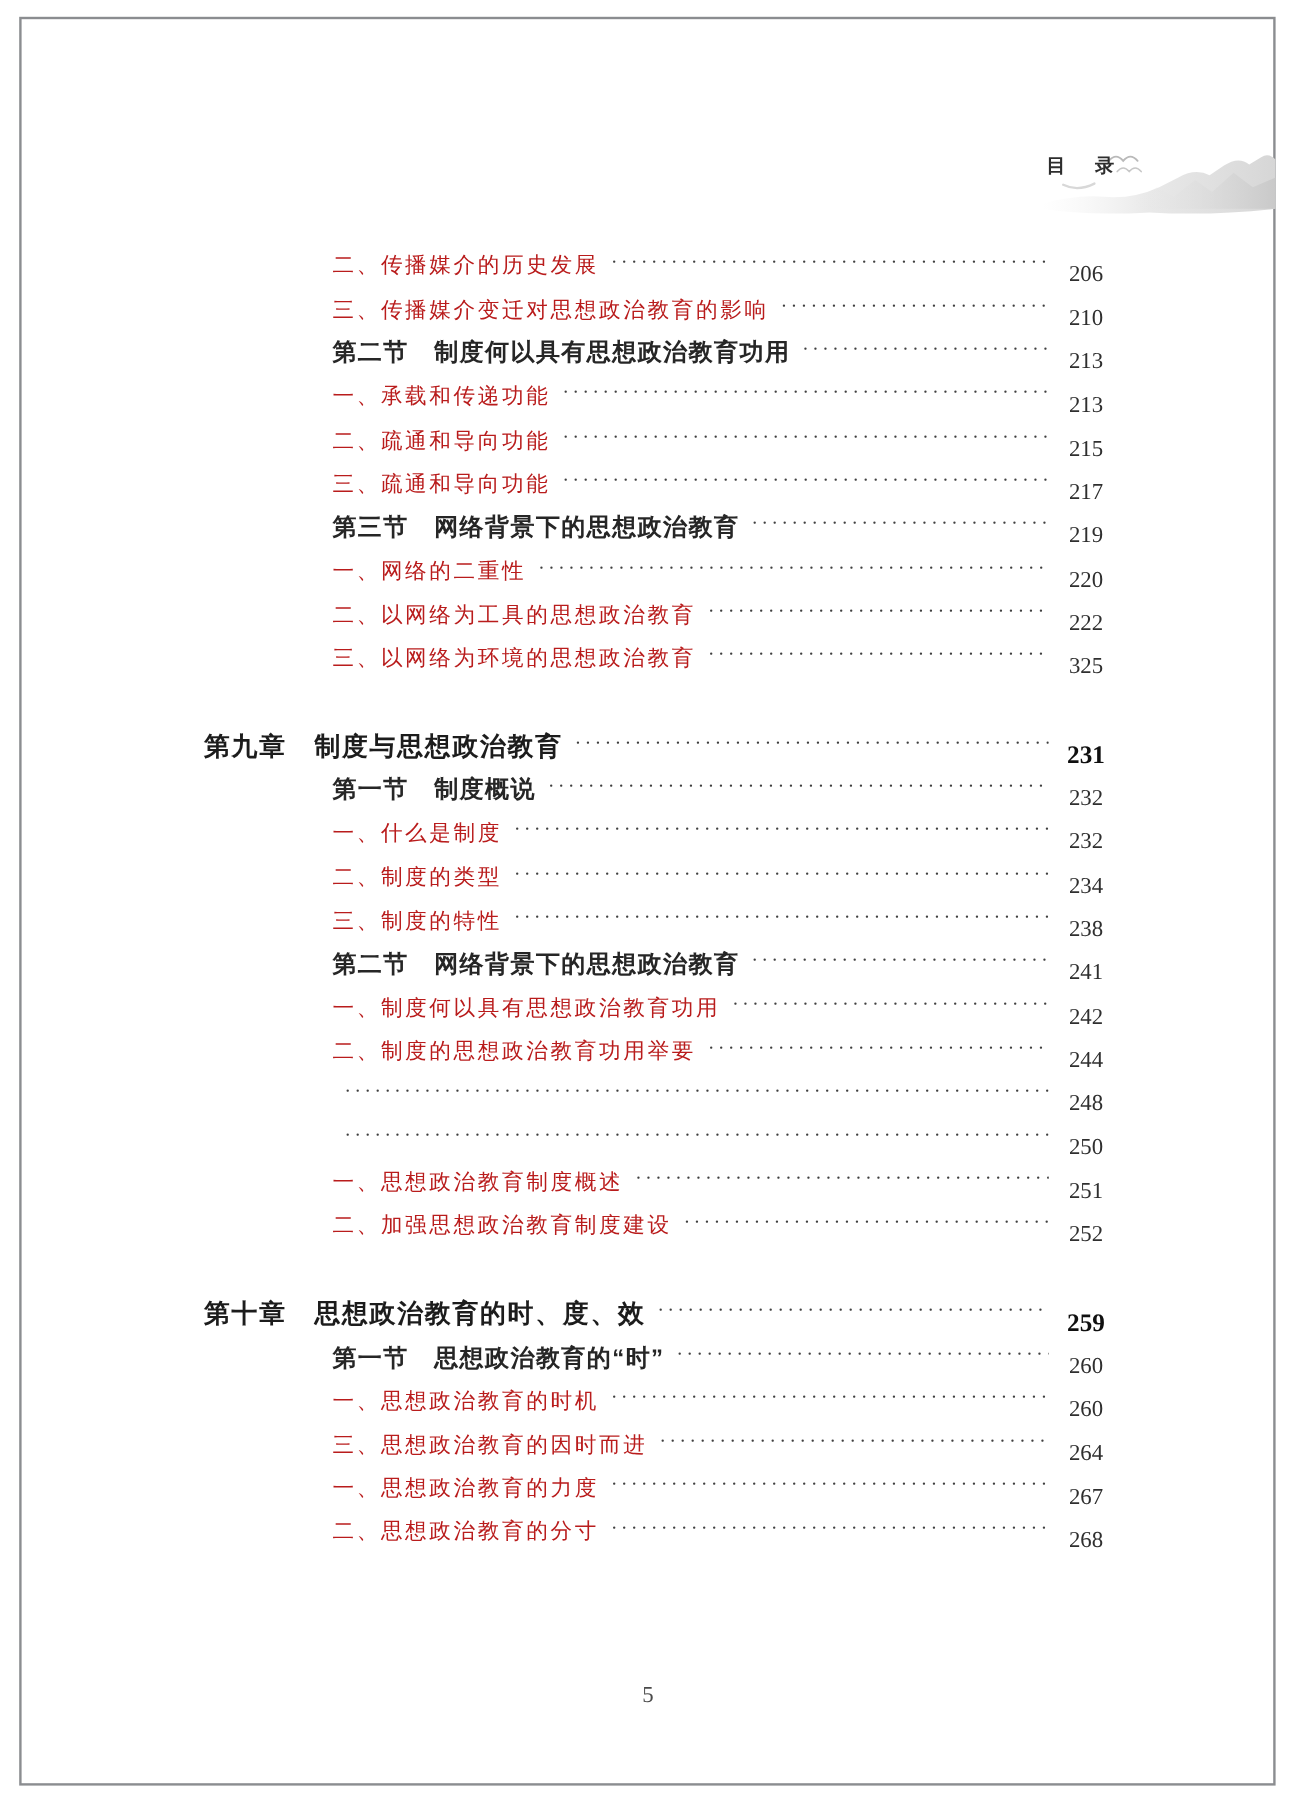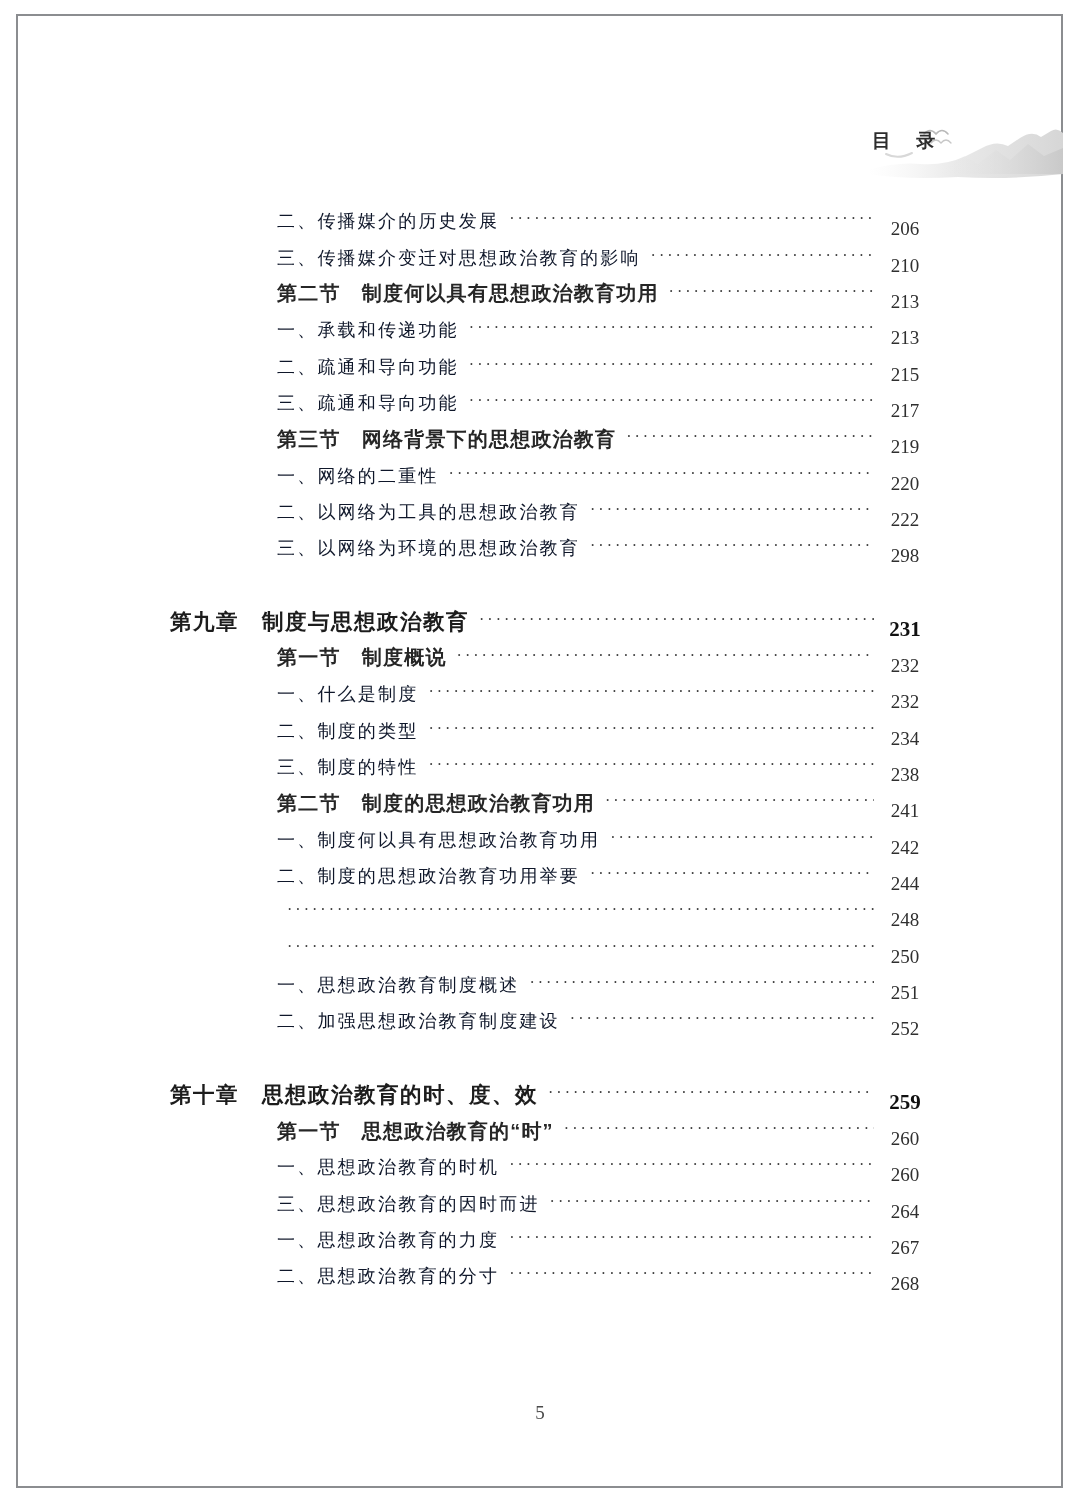--- a/index.html
+++ b/index.html
@@ -14,21 +14,21 @@
     position: absolute;
     left: 16px; top: 14px; right: 17px; bottom: 16px;
     border: 2px solid #8b8d90;
     pointer-events: none;
   }
   .header-title {
     position: absolute;
     left: 872px; top: 128px;
     font-family: "Liberation Sans", sans-serif;
     font-weight: bold;
-    font-size: 19px;
+    font-size: 16px;
     color: #2d2d2d;
     letter-spacing: 10px;
     white-space: nowrap;
     z-index: 2;
   }
   .watermark {
     position: absolute;
     left: 868px; top: 110px;
     width: 195px; height: 74px;
     z-index: 1;
@@ -39,21 +39,21 @@
   }
   .row {
     display: flex;
     align-items: center;
     height: 36.35px;
   }
   .row.chapter { margin-left: -107px; margin-top: 37px; }
   .item .label {
     font-family: "Liberation Serif", serif;
     font-size: 18px;
-    color: #0f172a;
+    color: #b91c1c;
     letter-spacing: 2.2px;
     white-space: nowrap;
   }
   .section .label {
     font-family: "Liberation Sans", sans-serif;
     font-weight: bold;
     font-size: 20px;
     color: #262626;
     letter-spacing: 1.2px;
     white-space: nowrap;
@@ -169,21 +169,21 @@
     <span class="pagenum">220</span>
   </div>
       <div class="row item">
     <span class="label">二、以网络为工具的思想政治教育</span>
     <span class="leader"></span>
     <span class="pagenum">222</span>
   </div>
       <div class="row item">
     <span class="label">三、以网络为环境的思想政治教育</span>
     <span class="leader"></span>
-    <span class="pagenum">298</span>
+    <span class="pagenum">325</span>
   </div>
       <div class="row chapter">
     <span class="label">第九章　制度与思想政治教育</span>
     <span class="leader"></span>
     <span class="pagenum">231</span>
   </div>
       <div class="row section">
     <span class="label">第一节　制度概说</span>
     <span class="leader"></span>
     <span class="pagenum">232</span>
@@ -197,21 +197,21 @@
     <span class="label">二、制度的类型</span>
     <span class="leader"></span>
     <span class="pagenum">234</span>
   </div>
       <div class="row item">
     <span class="label">三、制度的特性</span>
     <span class="leader"></span>
     <span class="pagenum">238</span>
   </div>
       <div class="row section">
-    <span class="label">第二节　制度的思想政治教育功用</span>
+    <span class="label">第二节　网络背景下的思想政治教育</span>
     <span class="leader"></span>
     <span class="pagenum">241</span>
   </div>
       <div class="row item">
     <span class="label">一、制度何以具有思想政治教育功用</span>
     <span class="leader"></span>
     <span class="pagenum">242</span>
   </div>
       <div class="row item">
     <span class="label">二、制度的思想政治教育功用举要</span>

